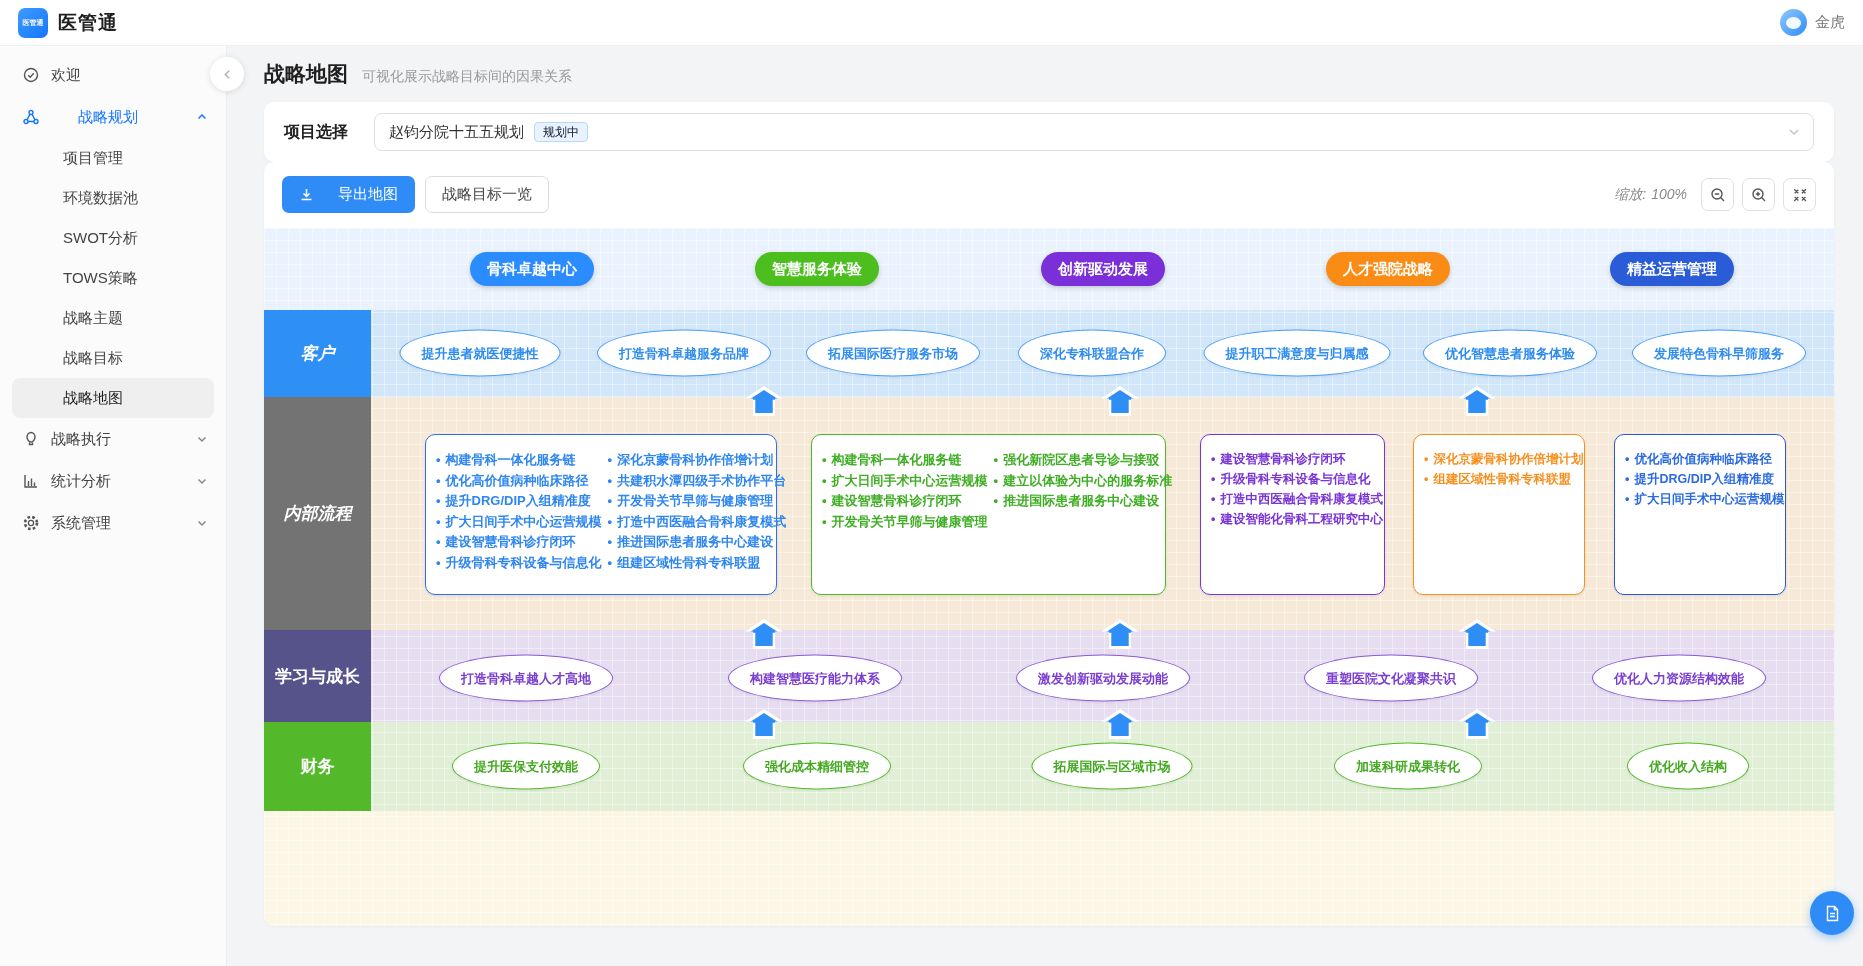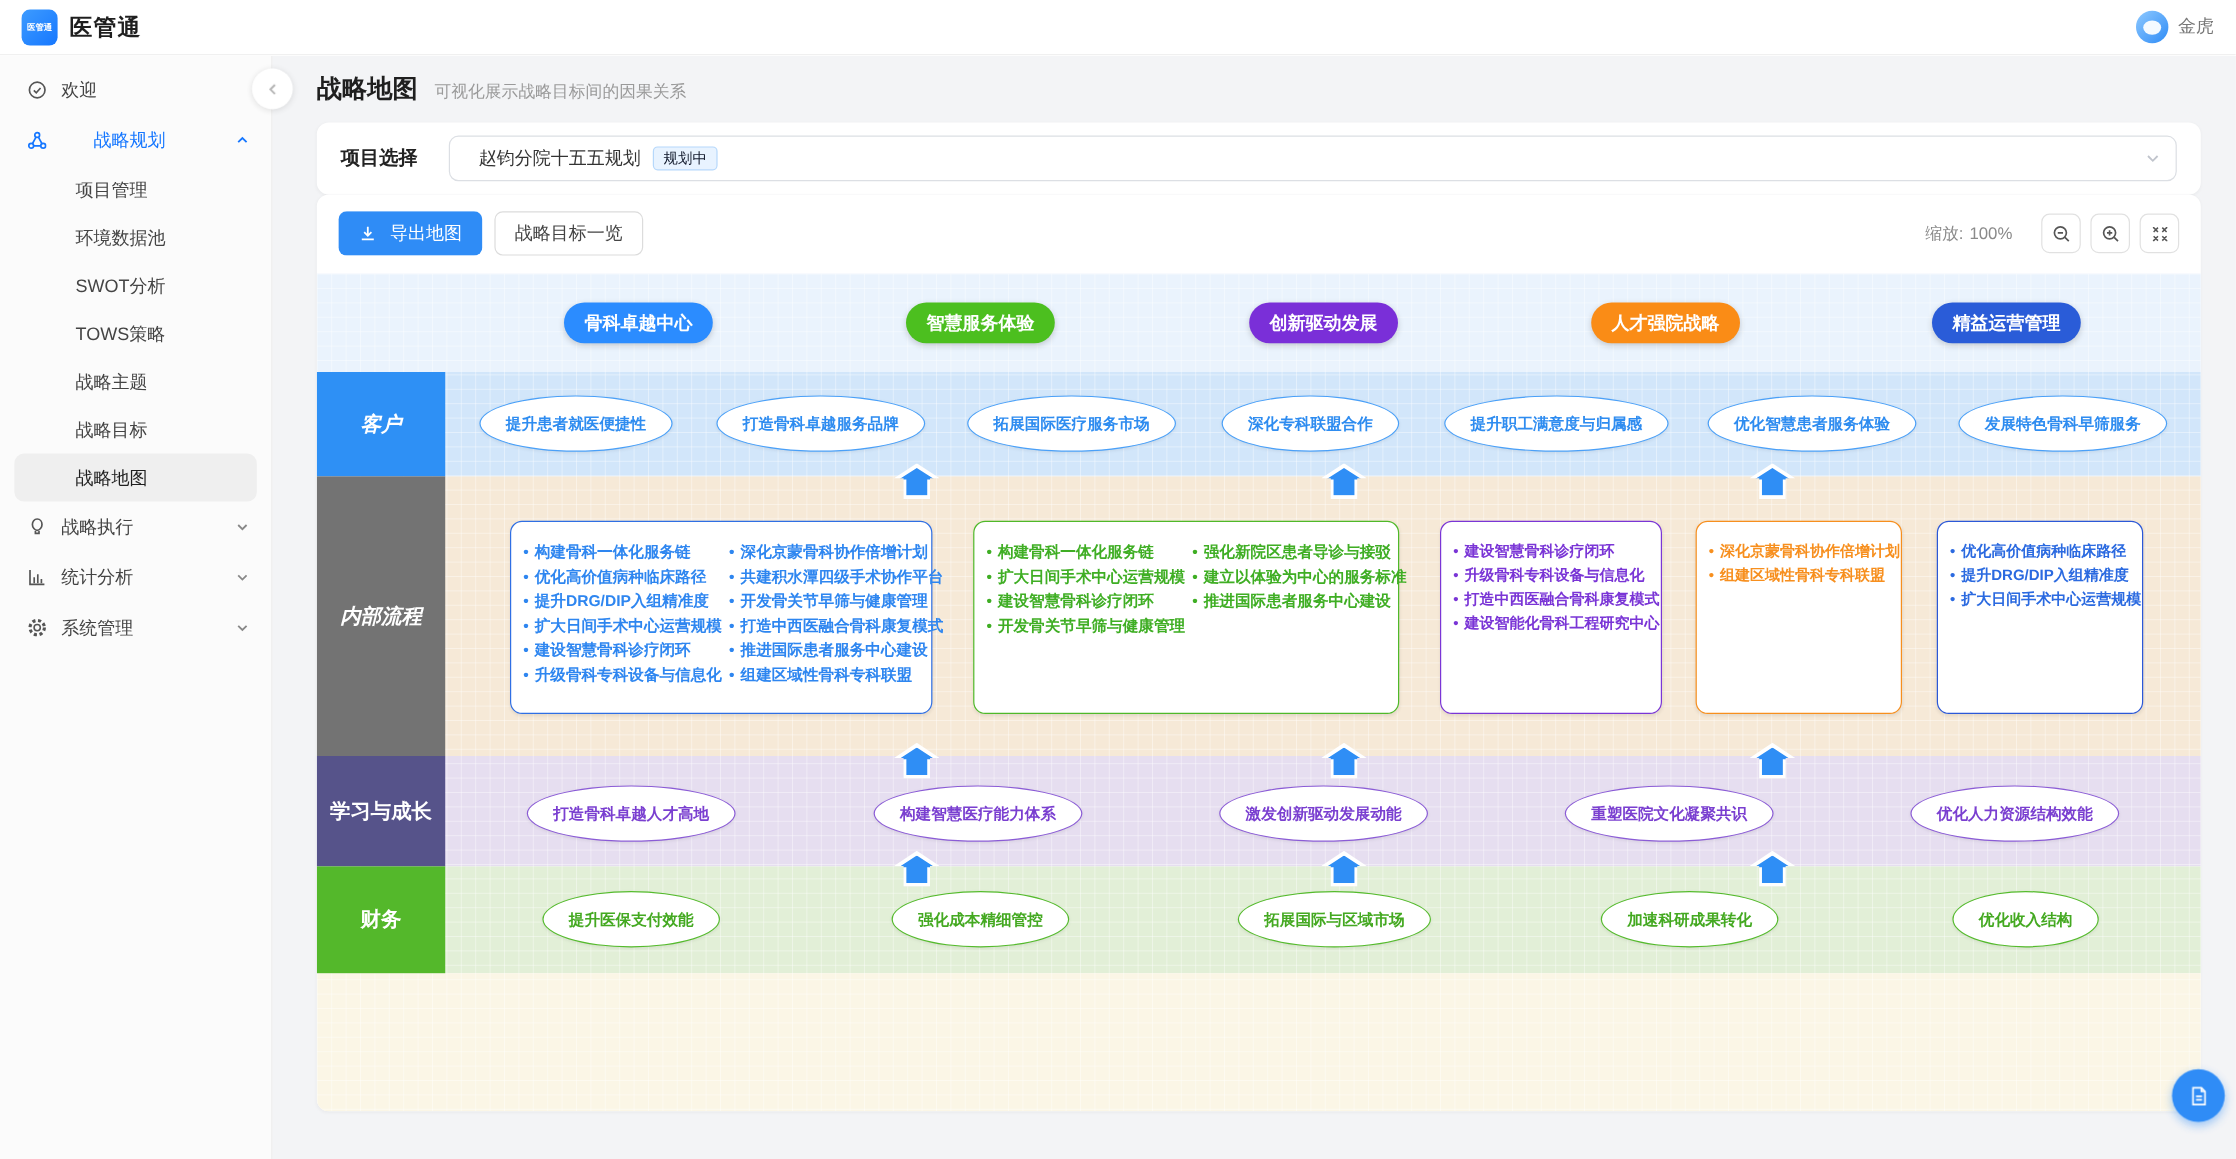--- a/index.html
+++ b/index.html
@@ -43,34 +43,34 @@
   .main { flex:1; height:100%; overflow:hidden; }
   .content { padding:14px 29px 0 37px; }
   .title-row { display:flex; align-items:baseline; gap:14px; margin-bottom:14px; }
   .page-title { font-size:21px; font-weight:700; color:#1f1f1f; }
   .page-subtitle { font-size:14px; color:#9a9a9a; }
 
   .card { background:#fff; border-radius:10px; box-shadow:0 1px 3px rgba(0,0,0,.04); }
   .project-card { display:flex; align-items:center; padding:11px 20px; }
   .project-label { font-size:16px; font-weight:700; color:#222; margin-right:26px; flex:none; }
   .select { flex:1; height:38px; border:1px solid #dcdfe4; border-radius:8px; background:#fff;
-    display:flex; align-items:center; gap:10px; padding:0 24px; position:relative; cursor:pointer; }
+    display:flex; align-items:center; gap:10px; padding:0 14px; position:relative; cursor:pointer; }
   .select-value { font-size:15px; color:#333; }
   .badge { font-size:12px; color:#0f172a; background:#e8f3ff; border:1px solid #b6d8fb;
     border-radius:4px; padding:2px 8px; line-height:1.2; }
   .select-caret { position:absolute; right:12px; color:#c0c4cc; display:flex; }
 
   .map-card { overflow:hidden; }
   .toolbar { display:flex; align-items:center; padding:14px 18px 15px 18px; }
-  .btn { height:37px; border-radius:7px; display:flex; align-items:center; gap:11px; font-size:15px;
+  .btn { height:37px; border-radius:7px; display:flex; align-items:center; gap:24px; font-size:15px;
     padding:0 16px; cursor:pointer; border:1px solid transparent; }
   .btn-primary { background:#2f8cf6; color:#fff; }
   .btn-plain { background:#fff; color:#444; border-color:#dcdcdc; margin-left:10px; }
   .toolbar-right { margin-left:auto; display:flex; align-items:center; gap:8px; }
-  .zoom-text { font-size:14px; color:#8a8a8a; margin-right:16px; display:flex; gap:5px; }
+  .zoom-text { font-size:14px; color:#8a8a8a; margin-right:6px; display:flex; gap:5px;font-style:italic; }
   .icon-btn { width:33px; height:33px; border:1px solid #e1e1e1; border-radius:7px; background:#fff;
     display:flex; align-items:center; justify-content:center; color:#555; cursor:pointer; }
 
   
   .map { position:relative; width:100%; height:698px; }
   .map::after { content:""; position:absolute; inset:0; z-index:1; pointer-events:none;
     background-image:linear-gradient(rgba(255,255,255,.4) 1px,transparent 1px),
                      linear-gradient(90deg,rgba(255,255,255,.4) 1px,transparent 1px);
     background-size:12px 12px; }
   .band { position:absolute; left:0; right:0; }

